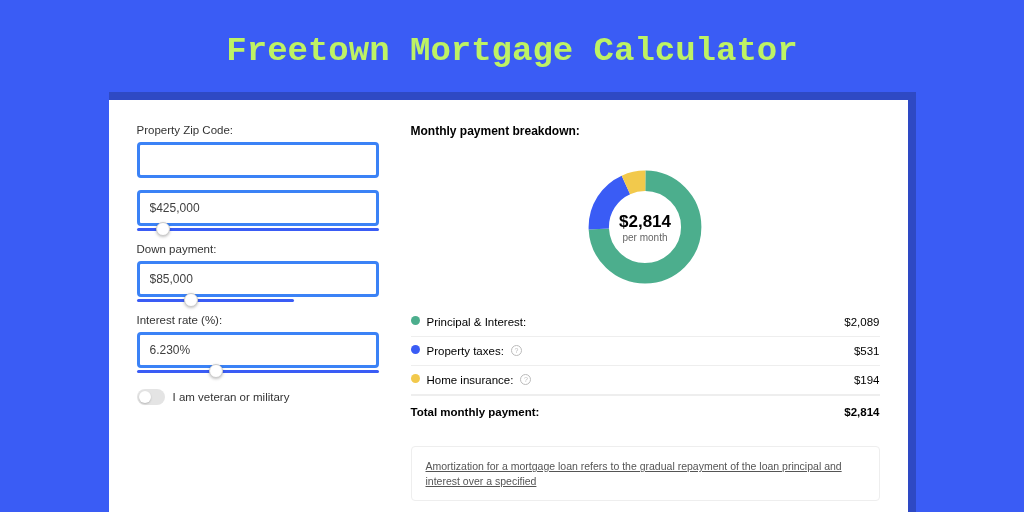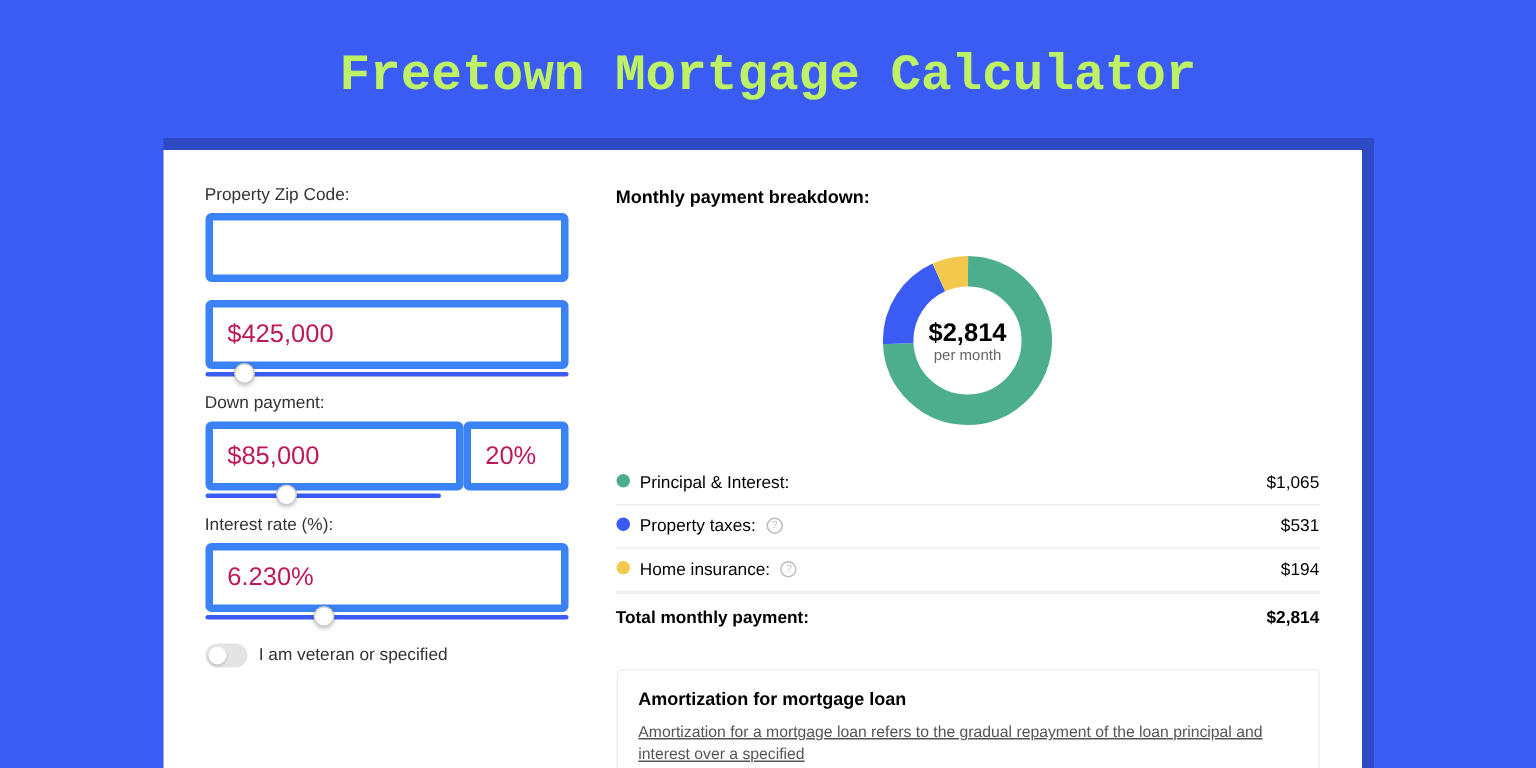--- a/index.html
+++ b/index.html
@@ -4,21 +4,21 @@
 <style>
 * { margin: 0; padding: 0; box-sizing: border-box; font-family: -apple-system, BlinkMacSystemFont, "Segoe UI", Helvetica, Arial, sans-serif; }
 body { background: #3a5cf5; width: 1024px; height: 512px; overflow: hidden; }
 .page-title { text-align: center; color: #bef264; font-size: 34px; font-weight: 700; padding: 32px 0 22px 0; font-family: Liberation Mono, monospace; }
 .card-shadow { background: #2e49c4; width: 807px; margin: 0 auto; padding-top: 8px; padding-right: 8px; }
 .card { background: #fff; width: 100%; padding: 24px 28px; display: flex; gap: 32px; }
 .left-col { width: 242px; flex-shrink: 0; }
 .right-col { flex: 1; }
 .field { margin-bottom: 12px; }
 .field-label { font-size: 11.5px; color: #333; margin-bottom: 6px; display: block; }
-.text-input { width: 100%; border: 5px solid #3b82f6; border-radius: 4px; padding: 8px 10px; font-size: 17px; color: #be185d; background: #fff; }
+.text-input { width: 100%; border: 3px solid #3b82f6; border-radius: 4px; padding: 8px 10px; font-size: 12px; color: #404040; background: #fff; }
 .slider-track { height: 3px; background: #3a5cf5; border-radius: 2px; margin-top: 2px; position: relative; }
 .slider-thumb { width: 14px; height: 14px; background: #fff; border: 1px solid #ccc; border-radius: 50%; position: absolute; top: -6px; box-shadow: 0 1px 3px rgba(0,0,0,.25); }
 .two-col { display: flex; gap: 0; }
 .two-col .text-input:first-child { flex: 1; }
 .two-col .text-input:last-child { width: 70px; }
 .period-row { display: flex; gap: 4px; }
 .period-btn { border: 1px solid #d9d9d9; background: #fff; padding: 4px 9px; font-size: 11px; border-radius: 3px; cursor: pointer; color: #333; }
 .period-btn.active { background: #3a5cf5; color: #fff; border-color: #3a5cf5; }
 .toggle-row { display: flex; align-items: center; gap: 8px; margin-top: 16px; }
 .toggle { width: 28px; height: 16px; background: #e4e4e4; border-radius: 8px; position: relative; }
@@ -61,41 +61,40 @@
       <input class="text-input" value="$425,000" style="">
       <div class="slider-track">
         <div class="slider-thumb" style="left:8%"></div>
       </div>
     </div>
 
     <div class="field">
       <label class="field-label">Down payment:</label>
       <div class="two-col">
         <input class="text-input" value="$85,000" style="">
-        <input class="text-input" value="20%" style="">
       </div>
       <div class="slider-track" style="width:65%">
         <div class="slider-thumb" style="left:30%"></div>
       </div>
     </div>
 
     <div class="field">
       <label class="field-label">Interest rate (%):</label>
       <input class="text-input" value="6.230%" style="">
       <div class="slider-track">
         <div class="slider-thumb" style="left:30%"></div>
       </div>
     </div>
 
 
     <div class="toggle-row">
       <div class="toggle">
         <div class="toggle-knob"></div>
       </div>
-      <span class="toggle-label">I am veteran or specified</span>
+      <span class="toggle-label">I am veteran or military</span>
     </div>
 
   </div>
 
   <div class="right-col">
     <div class="section-title">Monthly payment breakdown:</div>
 
     <div class="donut-wrap">
       <div class="donut">
         <svg viewBox="0 0 42 42">
@@ -108,21 +107,21 @@
           <div class="donut-sub">per month</div>
         </div>
       </div>
     </div>
 
     <div class="line-item">
       <div class="li-left">
         <span class="dot" style="background:#4cae8d"></span>
         <span>Principal &amp; Interest:</span>
       </div>
-      <span class="li-val">$1,065</span>
+      <span class="li-val">$2,089</span>
     </div>
 
     <div class="line-item">
       <div class="li-left">
         <span class="dot" style="background:#3a5cf5"></span>
         <span>Property taxes:</span>
         <span class="info-icon">?</span>
       </div>
       <span class="li-val">$531</span>
     </div>
@@ -135,20 +134,19 @@
       </div>
       <span class="li-val">$194</span>
     </div>
 
     <div class="total-row">
       <span>Total monthly payment:</span>
       <span>$2,814</span>
     </div>
 
     <div class="amort-block">
-      <div class="amort-title">Amortization for mortgage loan</div>
       <div class="amort-text">Amortization for a mortgage loan refers to the gradual repayment of the loan principal and interest over a specified</div>
     </div>
 
   </div>
 
 </div>
 </div>
 
 </body></html>

